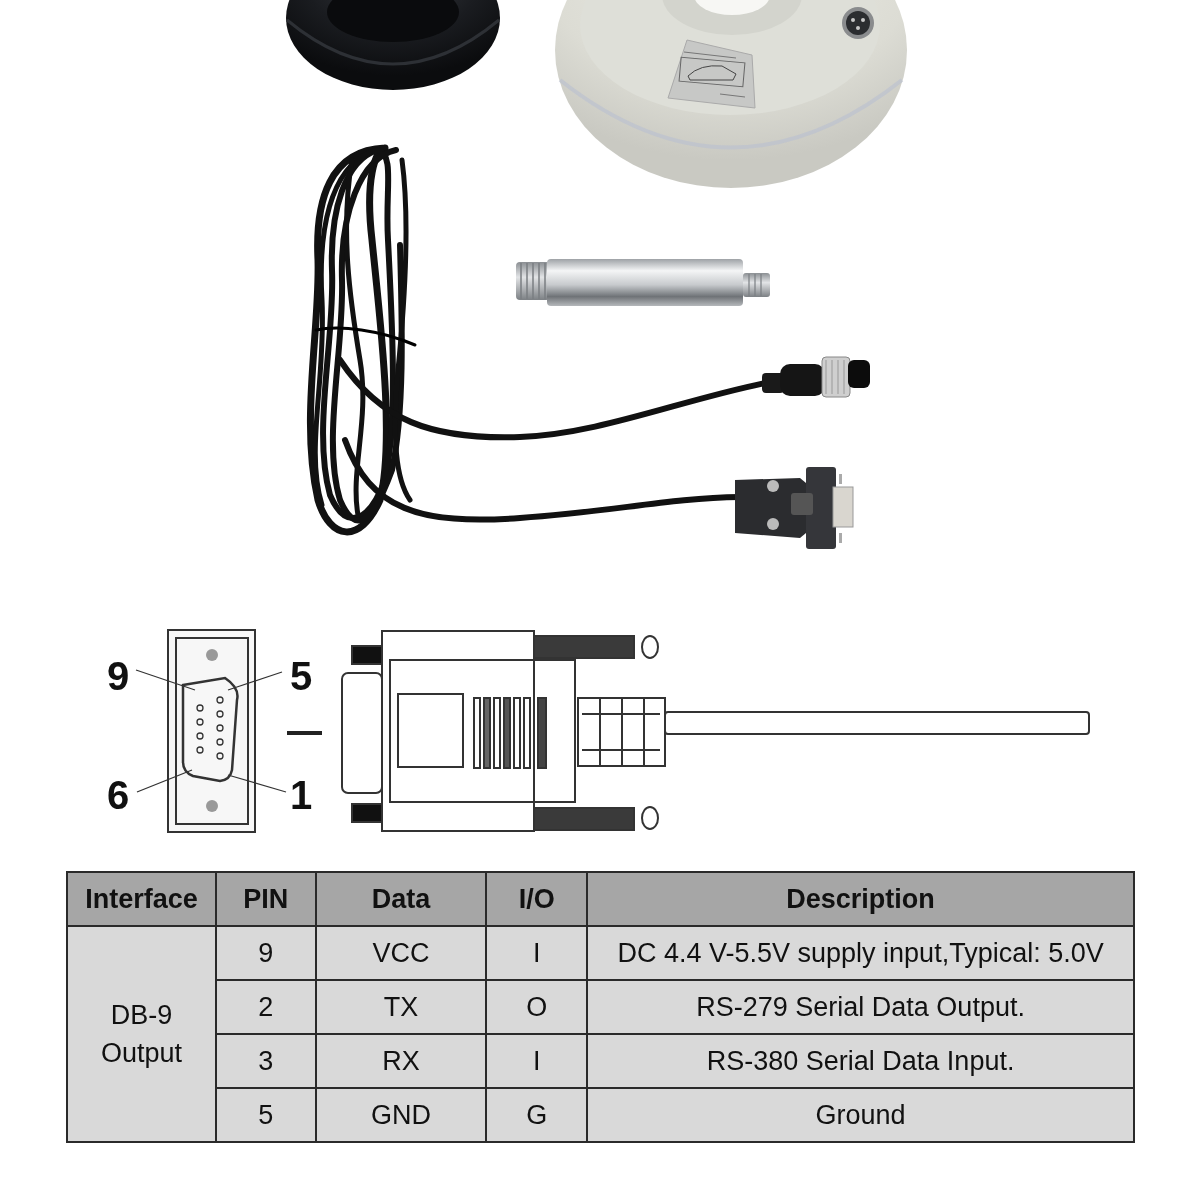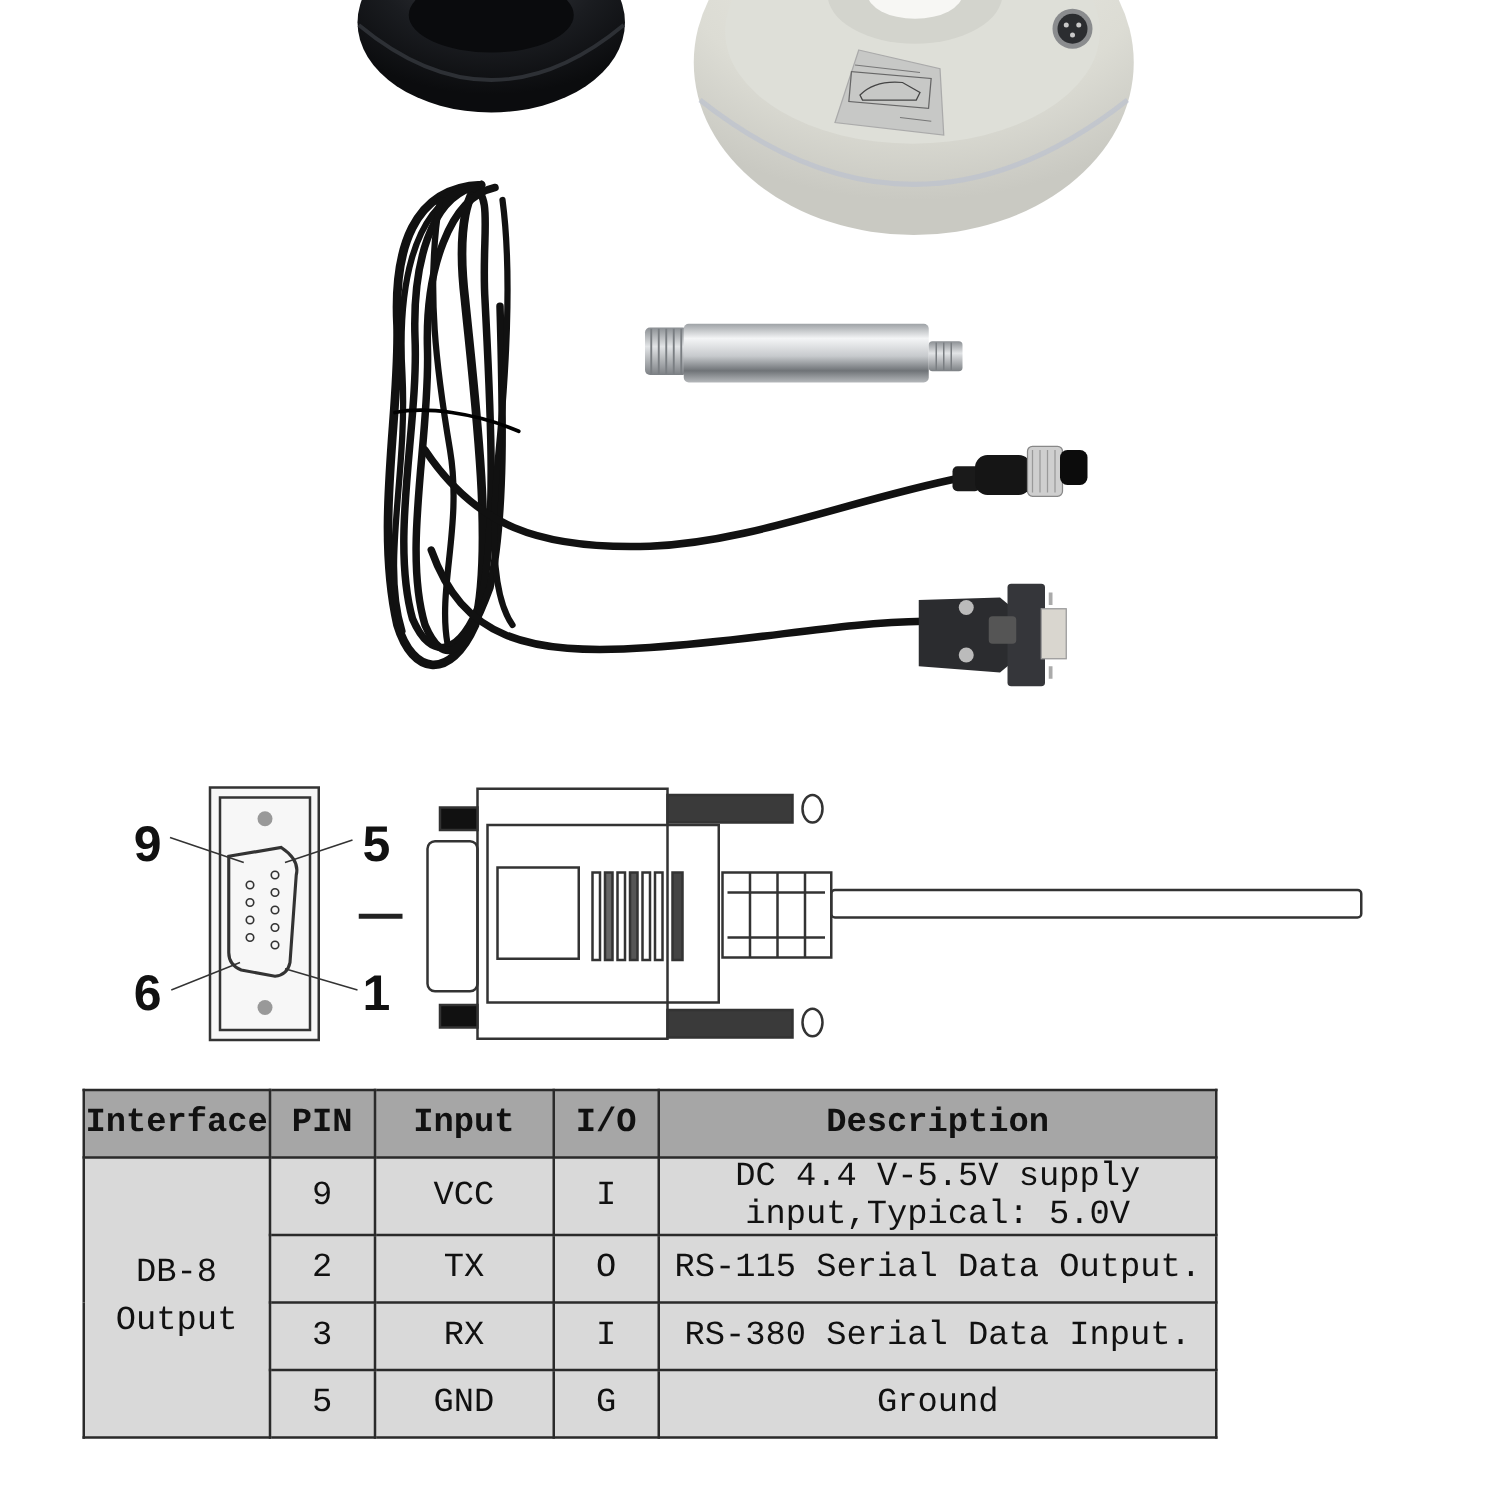--- a/index.html
+++ b/index.html
@@ -1,21 +1,21 @@
 <!DOCTYPE html>
 <html><head>
 <meta charset="utf-8">
 <style>
   html, body { margin:0; padding:0; background:#ffffff; }
   body { width:1200px; height:1200px; position:relative; overflow:hidden; font-family:"Liberation Serif", serif; }
   .layer { position:absolute; left:0; top:0; }
   .pin-label { position:absolute; font-family:"Liberation Sans", sans-serif; font-weight:bold; font-size:40px; color:#111; line-height:1; }
   table.pinout {
-    position:absolute; left:66px; top:871px; width:908px;
-    border-collapse:collapse; font-family:Liberation Mono, monospace;
+    position:absolute; left:66px; top:871px; width:1069px;
+    border-collapse:collapse; font-family:Liberation Sans, sans-serif;
     border:2px solid #a16207;
   }
   table.pinout th, table.pinout td {
     border:2px solid #2a2a2a; text-align:center; color:#111; padding:0;
   }
   table.pinout th { background:#a6a6a6; font-weight:bold; font-size:27px; height:52px; }
   table.pinout td { background:#d9d9d9; font-size:27px; height:52px; }
   table.pinout td.iface { line-height:38px; }
   col.c1 { width:149px; } col.c2 { width:100px; } col.c3 { width:171px; } col.c4 { width:101px; } col.c5 { width:548px; }
 </style>
@@ -201,41 +201,41 @@
       <col class="c1">
       <col class="c2">
       <col class="c3">
       <col class="c4">
       <col class="c5">
     </colgroup>
   <thead>
     <tr>
       <th>Interface</th>
       <th>PIN</th>
-      <th>Input</th>
+      <th>Data</th>
       <th>I/O</th>
       <th>Description</th>
     </tr>
   </thead>
   <tbody>
     <tr>
       <td class="iface" rowspan="4">
-        <span>DB-8</span><br>
+        <span>DB-9</span><br>
         <span>Output</span>
       </td>
       <td>9</td>
       <td>VCC</td>
       <td>I</td>
       <td>DC 4.4 V-5.5V supply input,Typical: 5.0V</td>
     </tr>
     <tr>
       <td>2</td>
       <td>TX</td>
       <td>O</td>
-      <td>RS-115 Serial Data Output.</td>
+      <td>RS-279 Serial Data Output.</td>
     </tr>
     <tr>
       <td>3</td>
       <td>RX</td>
       <td>I</td>
       <td>RS-380 Serial Data Input.</td>
     </tr>
     <tr>
       <td>5</td>
       <td>GND</td>

